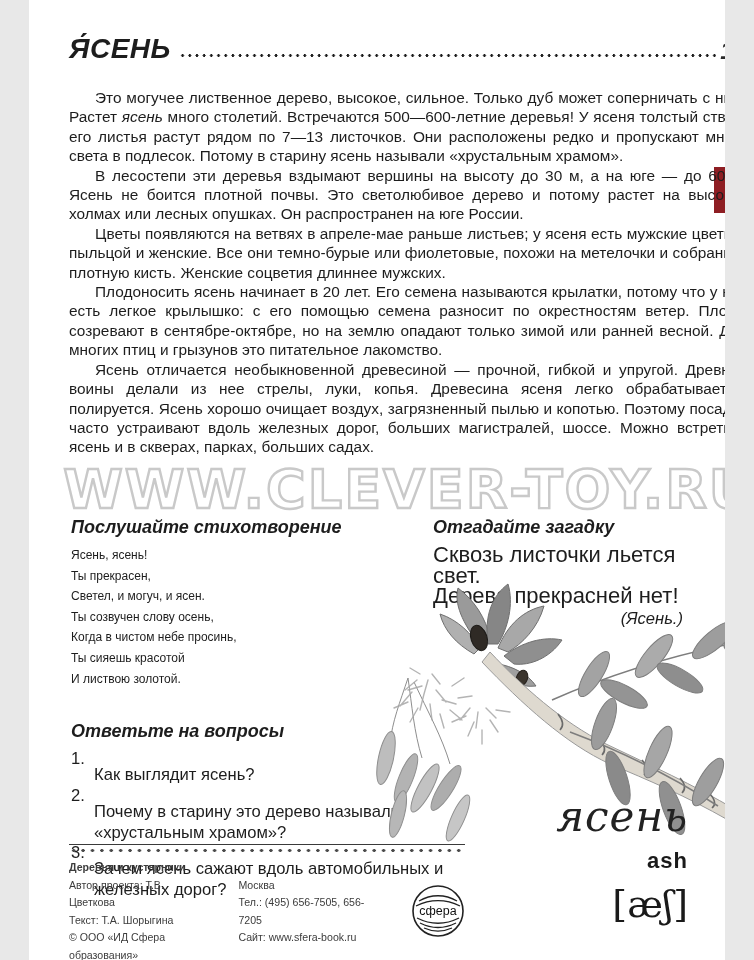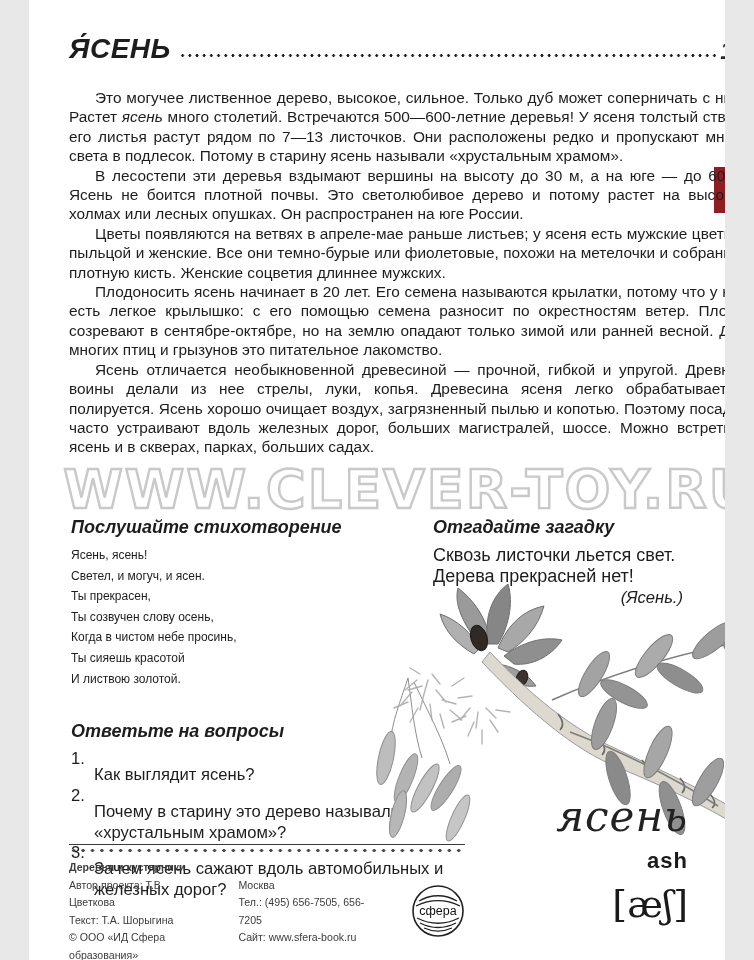--- a/index.html
+++ b/index.html
@@ -32,21 +32,21 @@
     font-weight:bold; font-size:54px; letter-spacing:2px;
     color:transparent; -webkit-text-stroke:2.4px #c9c9c9;
     pointer-events:none; z-index:5; }
 
   
   .section-heading { font-size:18px; font-weight:bold; font-style:italic;
     margin:8px 0 7px 0; }
   .poem { position:absolute; top:509px; left:42px; width:345px; }
   .poem .list-line { font-size:12px; line-height:20.6px; }
   .riddle { position:absolute; top:509px; left:404px; width:250px; }
-  .riddle .list-line { font-size:18px; line-height:20.6px; }
+  .riddle .list-line { font-size:22px; line-height:20.6px; }
   .riddle-answer { font-size:16.6px; line-height:20.6px; font-style:italic;
     text-align:right; margin-top:2px; }
   .questions { position:absolute; top:713px; left:42px; width:392px; }
   .questions .list-line { font-size:16.6px; line-height:20.8px; display:flex; }
   .questions .num { flex:none; width:23px; }
   .questions .txt { flex:1;margin-top:16px; }
 
   
   .vocab { position:absolute; top:793px; right:37px; text-align:right; z-index:4; }
   .vocab .ru { font-family:"DejaVu Serif", serif; font-style:italic;
@@ -94,22 +94,22 @@
       <p><span>Плодоносить ясень начинает в 20 лет. Его семена называются крылатки, потому что у них есть легкое крылышко: с его помощью семена разносит по окрестностям ветер. Плоды созревают в сентябре-октябре, но на землю опадают только зимой или ранней весной. Для многих птиц и грызунов это питательное лакомство.</span></p>
       <p><span>Ясень отличается необыкновенной древесиной — прочной, гибкой и упругой. Древние воины делали из нее стрелы, луки, копья. Древесина ясеня легко обрабатывается, полируется. Ясень хорошо очищает воздух, загрязненный пылью и копотью. Поэтому посадки часто устраивают вдоль железных дорог, больших магистралей, шоссе. Можно встретить ясень и в скверах, парках, больших садах.</span></p>
     </div>
 
   <div class="watermark">WWW.CLEVER-TOY.RU</div>
 
   <div class="poem">
     <div class="section-heading">Послушайте стихотворение</div>
     <div>
         <div class="list-line">Ясень, ясень!</div>
+        <div class="list-line">Ты прекрасен,</div>
         <div class="list-line">Светел, и могуч, и ясен.</div>
-        <div class="list-line">Ты прекрасен,</div>
         <div class="list-line">Ты созвучен слову осень,</div>
         <div class="list-line">Когда в чистом небе просинь,</div>
         <div class="list-line">Ты сияешь красотой</div>
         <div class="list-line">И листвою золотой.</div>
       </div>
   </div>
 
   <div class="riddle">
     <div class="section-heading">Отгадайте загадку</div>
     <div>

